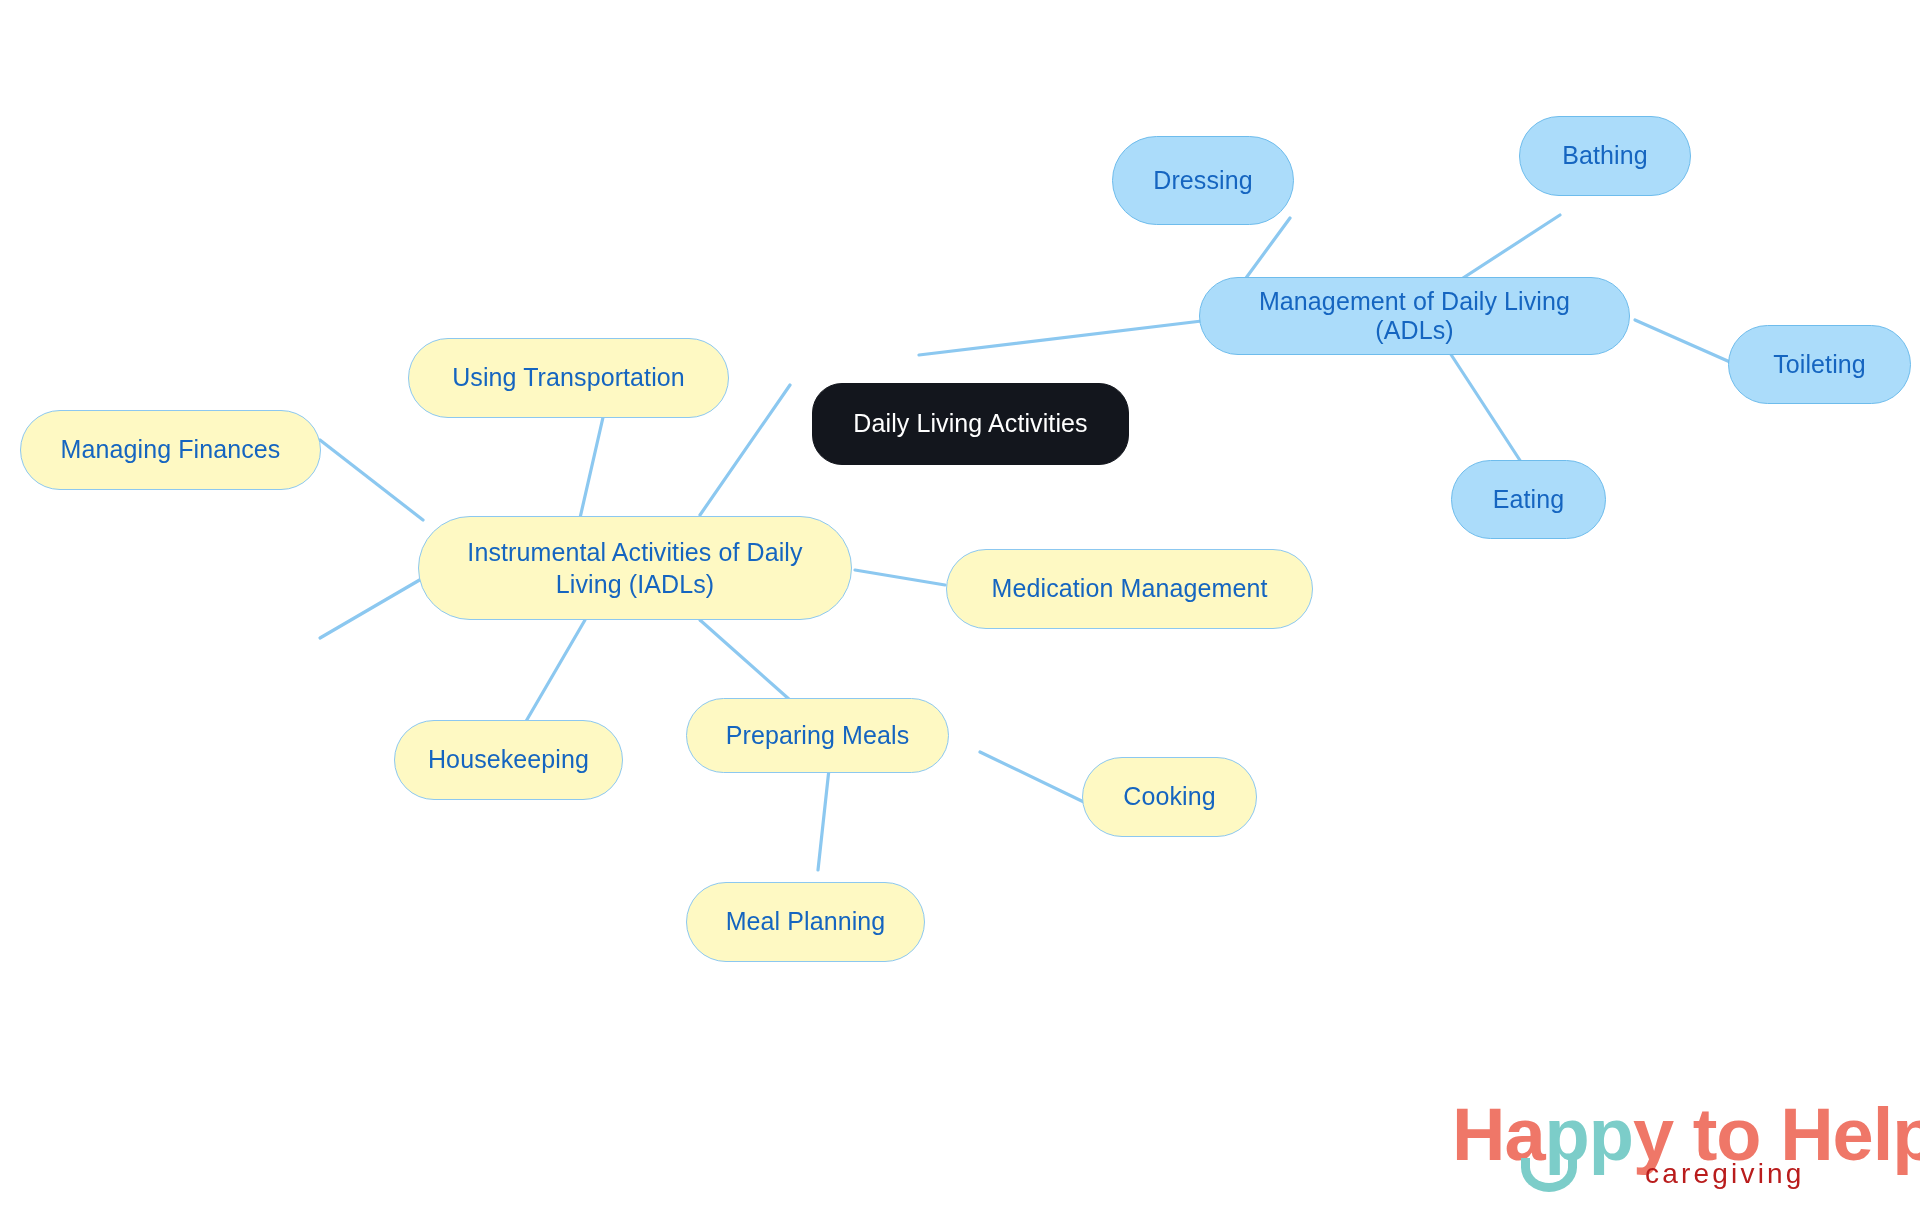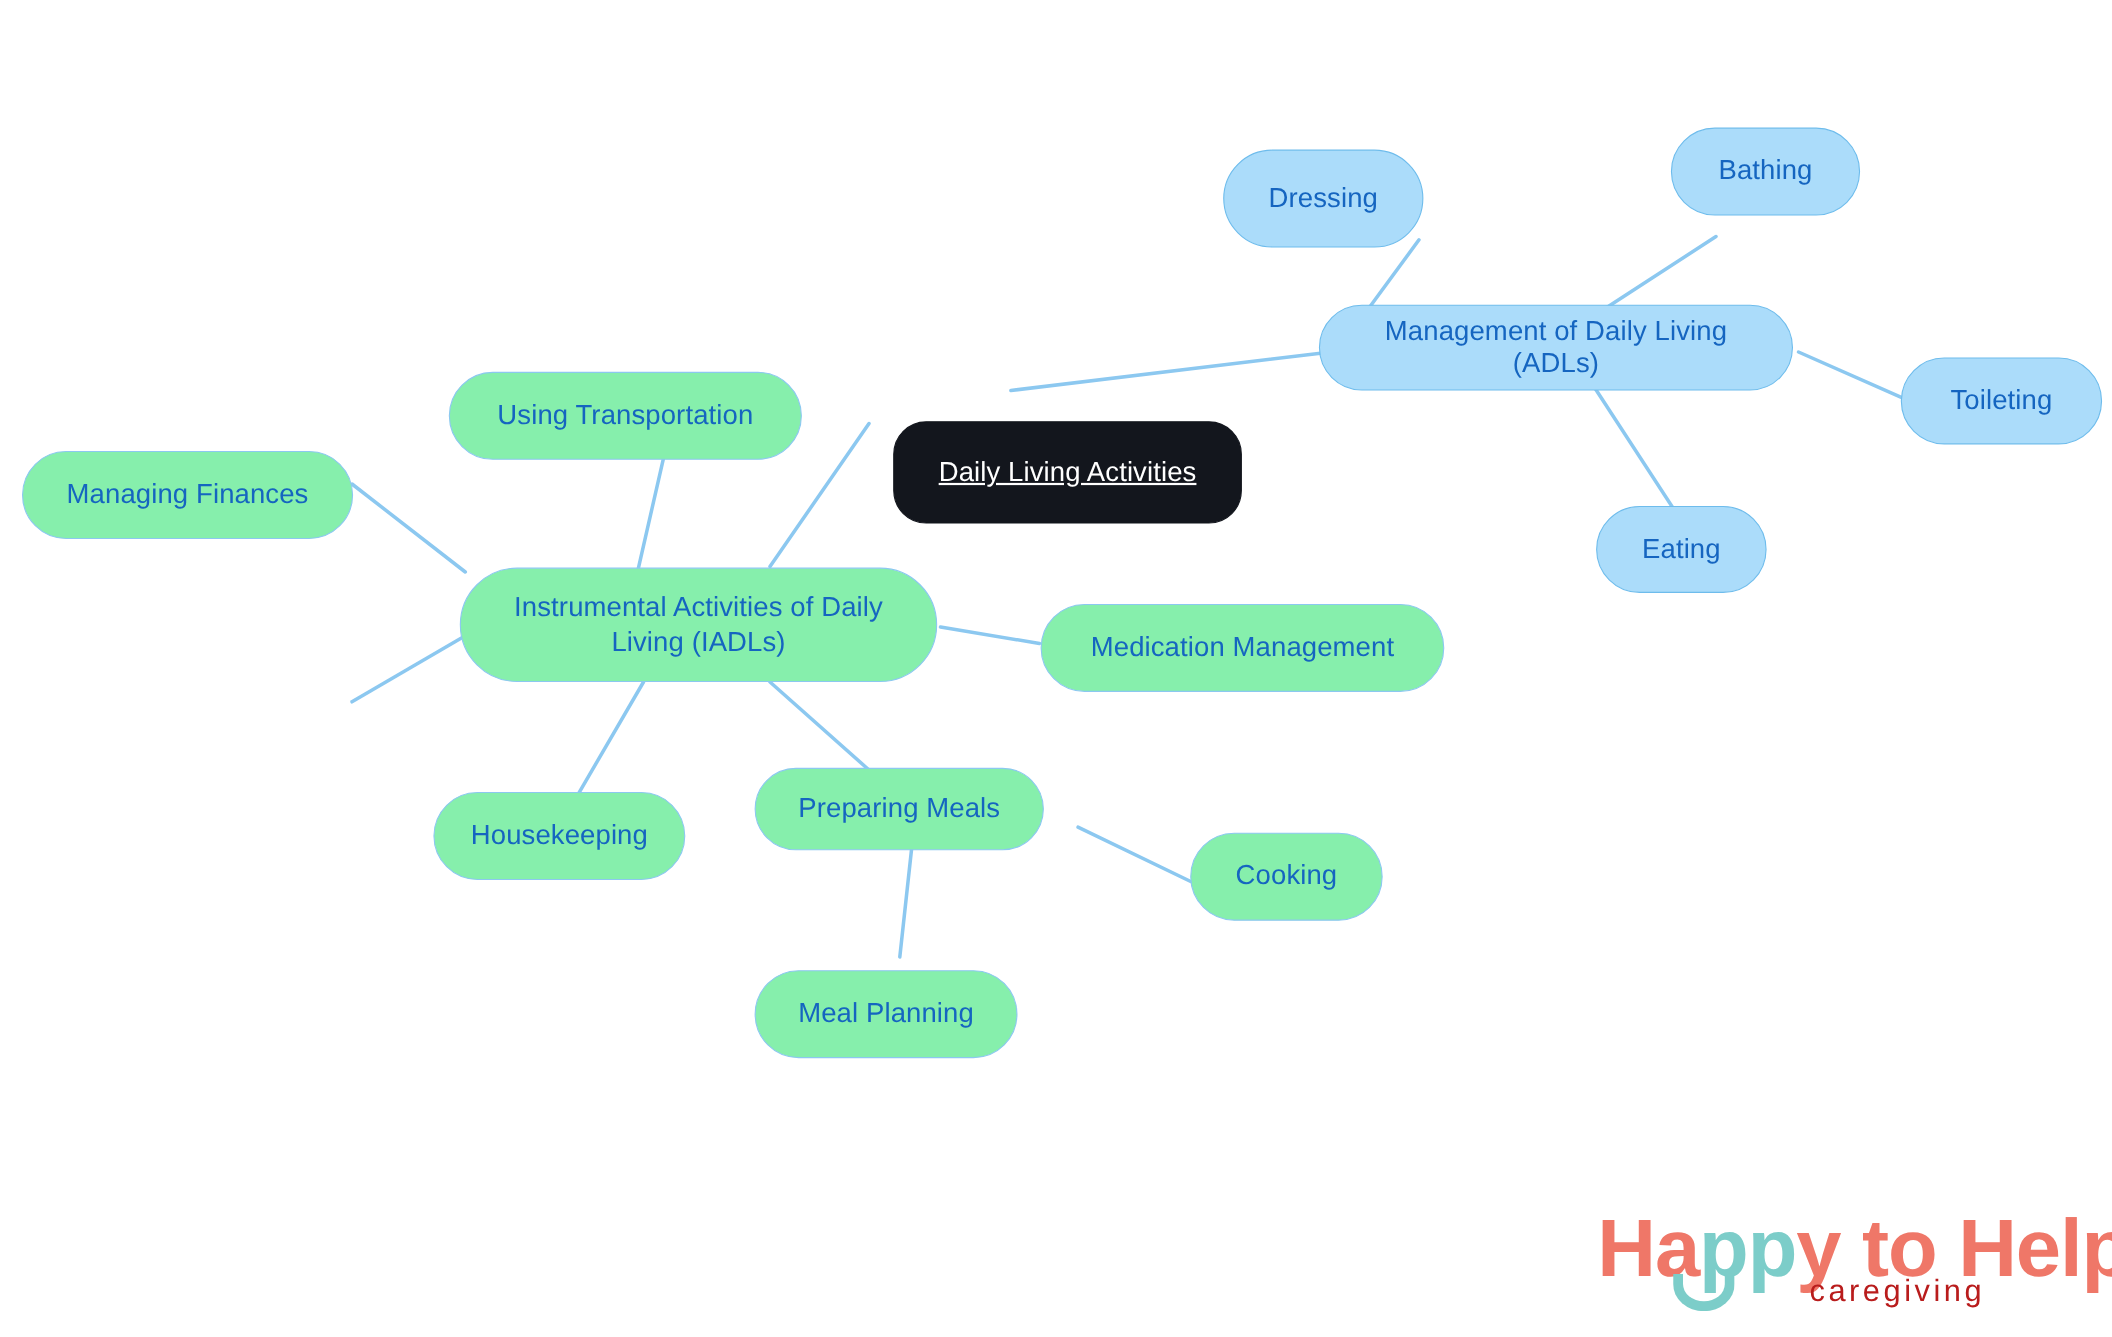--- a/index.html
+++ b/index.html
@@ -61,21 +61,21 @@
   }
 
   .node.adl-group,
   .node.adl-leaf {
     background: #abdcfa;
     border-color: #6ebcec;
   }
 
   .node.iadl-group,
   .node.iadl-leaf {
-    background: #86efac;
+    background: #fef9c3;
     border-color: #8cc8f0;
   }
 
   .node.two-line {
     line-height: 1.28;
   }
 
   
   #logo {
     position: absolute;
@@ -144,21 +144,21 @@
       <path d="M 423 578 L 320 638"></path>
       <path d="M 585 620 L 525 723"></path>
       <path d="M 855 570 L 945 585"></path>
       <path d="M 700 620 L 790 700"></path>
 
       <path d="M 980 752 L 1090 805"></path>
       <path d="M 830 760 L 818 870"></path>
     </g>
   </svg>
 
-  <div class="node root" style="left:812px; top:383px; width:317px; height:93px;text-decoration:underline;">Daily Living Activities</div>
+  <div class="node root" style="left:812px; top:383px; width:317px; height:82px;">Daily Living Activities</div>
 
   <div class="node adl-group" style="left:1199px; top:277px; width:431px; height:78px;">Management of Daily Living (ADLs)</div>
 
   <div class="node iadl-group two-line" style="left:418px; top:516px; width:434px; height:104px;">Instrumental Activities of Daily
 Living (IADLs)</div>
 
   <div class="node adl-leaf" style="left:1112px; top:136px; width:182px; height:89px;">Dressing</div>
 
   <div class="node adl-leaf" style="left:1519px; top:116px; width:172px; height:80px;">Bathing</div>
 

